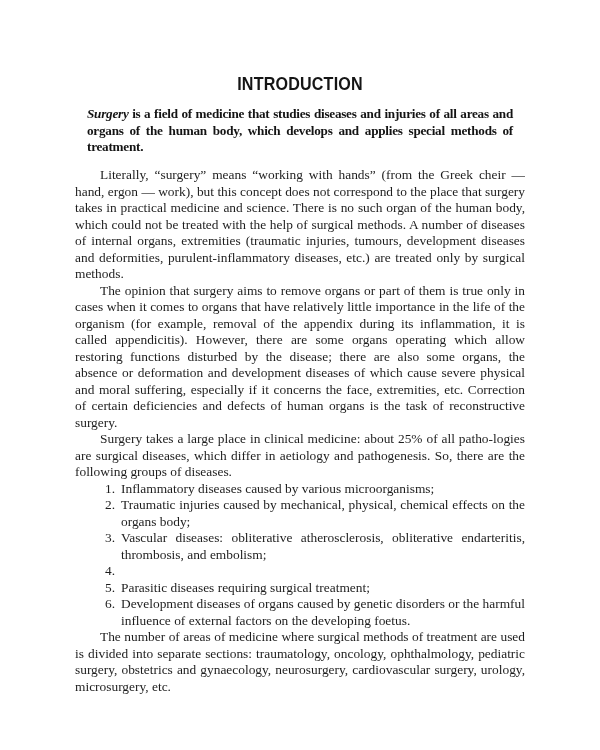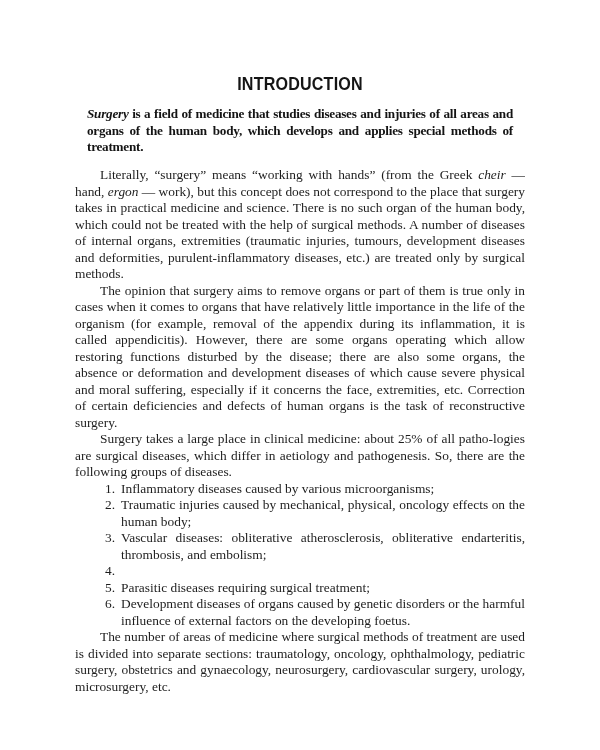--- a/index.html
+++ b/index.html
@@ -51,21 +51,20 @@
 
   p.body-par {
     font-size: 13.4px;
     line-height: 16.5px;
     text-align: justify;
     margin: 0;
     text-indent: 25px;
     color: #1d1d1d;
   }
   p.body-par .it {
-    font-style: italic;
     margin-top: 36px;
   }
 
   ol.disease-list {
     list-style: none;
     margin: 0;
     padding: 0;
   }
   ol.disease-list li {
     display: flex;
@@ -104,21 +103,21 @@
       <p class="body-par"><span>Surgery takes a large place in clinical medicine: about 25% of all patho-logies are surgical diseases, which differ in aetiology and pathogenesis. So, there are the following groups of diseases.</span></p>
     </div>
 
   <ol class="disease-list" id="disease-list">
       <li>
         <span class="num">1.</span>
         <span class="txt">Inflammatory diseases caused by various microorganisms;</span>
       </li>
       <li>
         <span class="num">2.</span>
-        <span class="txt">Traumatic injuries caused by mechanical, physical, oncology effects on the human body;</span>
+        <span class="txt">Traumatic injuries caused by mechanical, physical, chemical effects on the organs body;</span>
       </li>
       <li>
         <span class="num">3.</span>
         <span class="txt">Vascular diseases: obliterative atherosclerosis, obliterative endarteritis, thrombosis, and embolism;</span>
       </li>
       <li class="justify-all">
         <span class="num">4.</span>
       </li>
       <li>
         <span class="num">5.</span>

